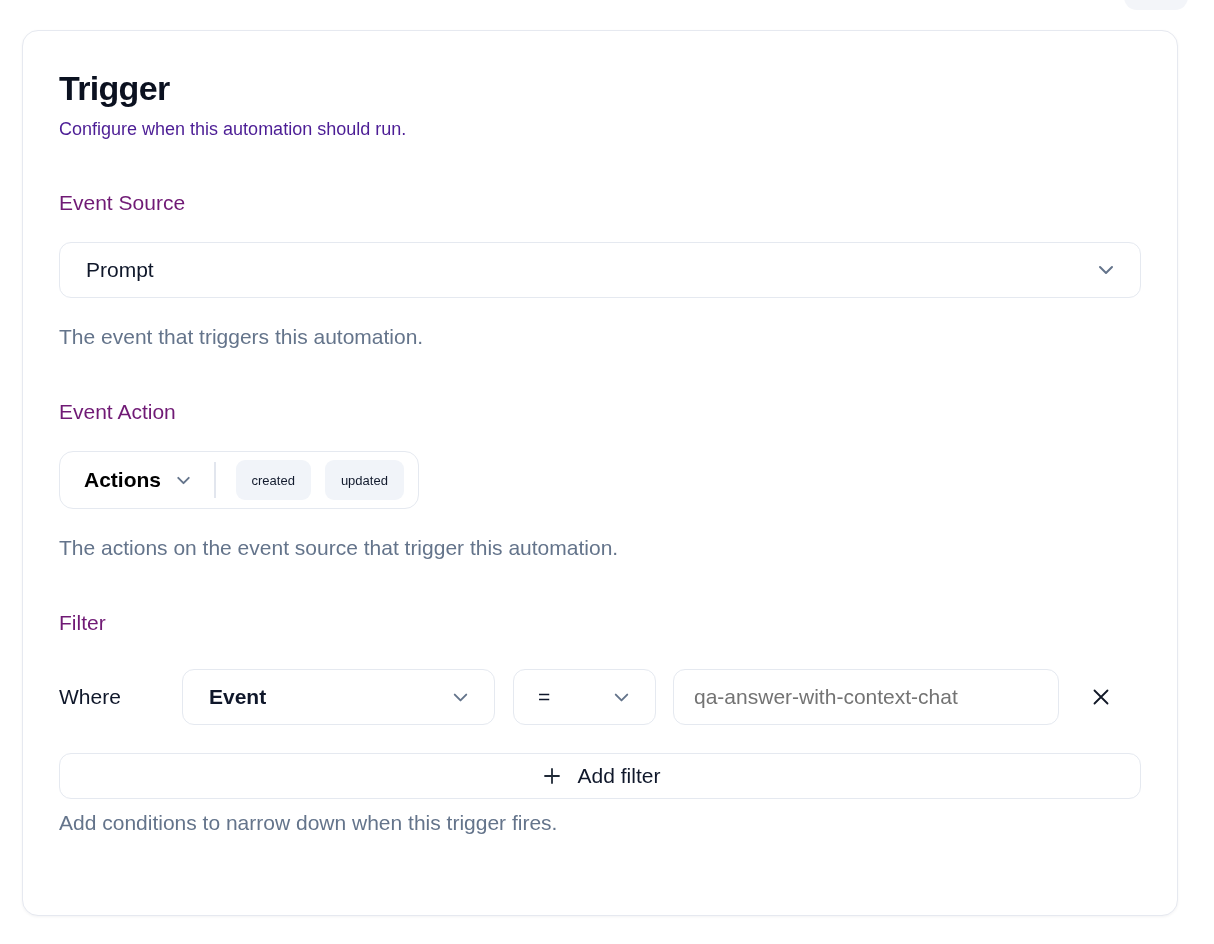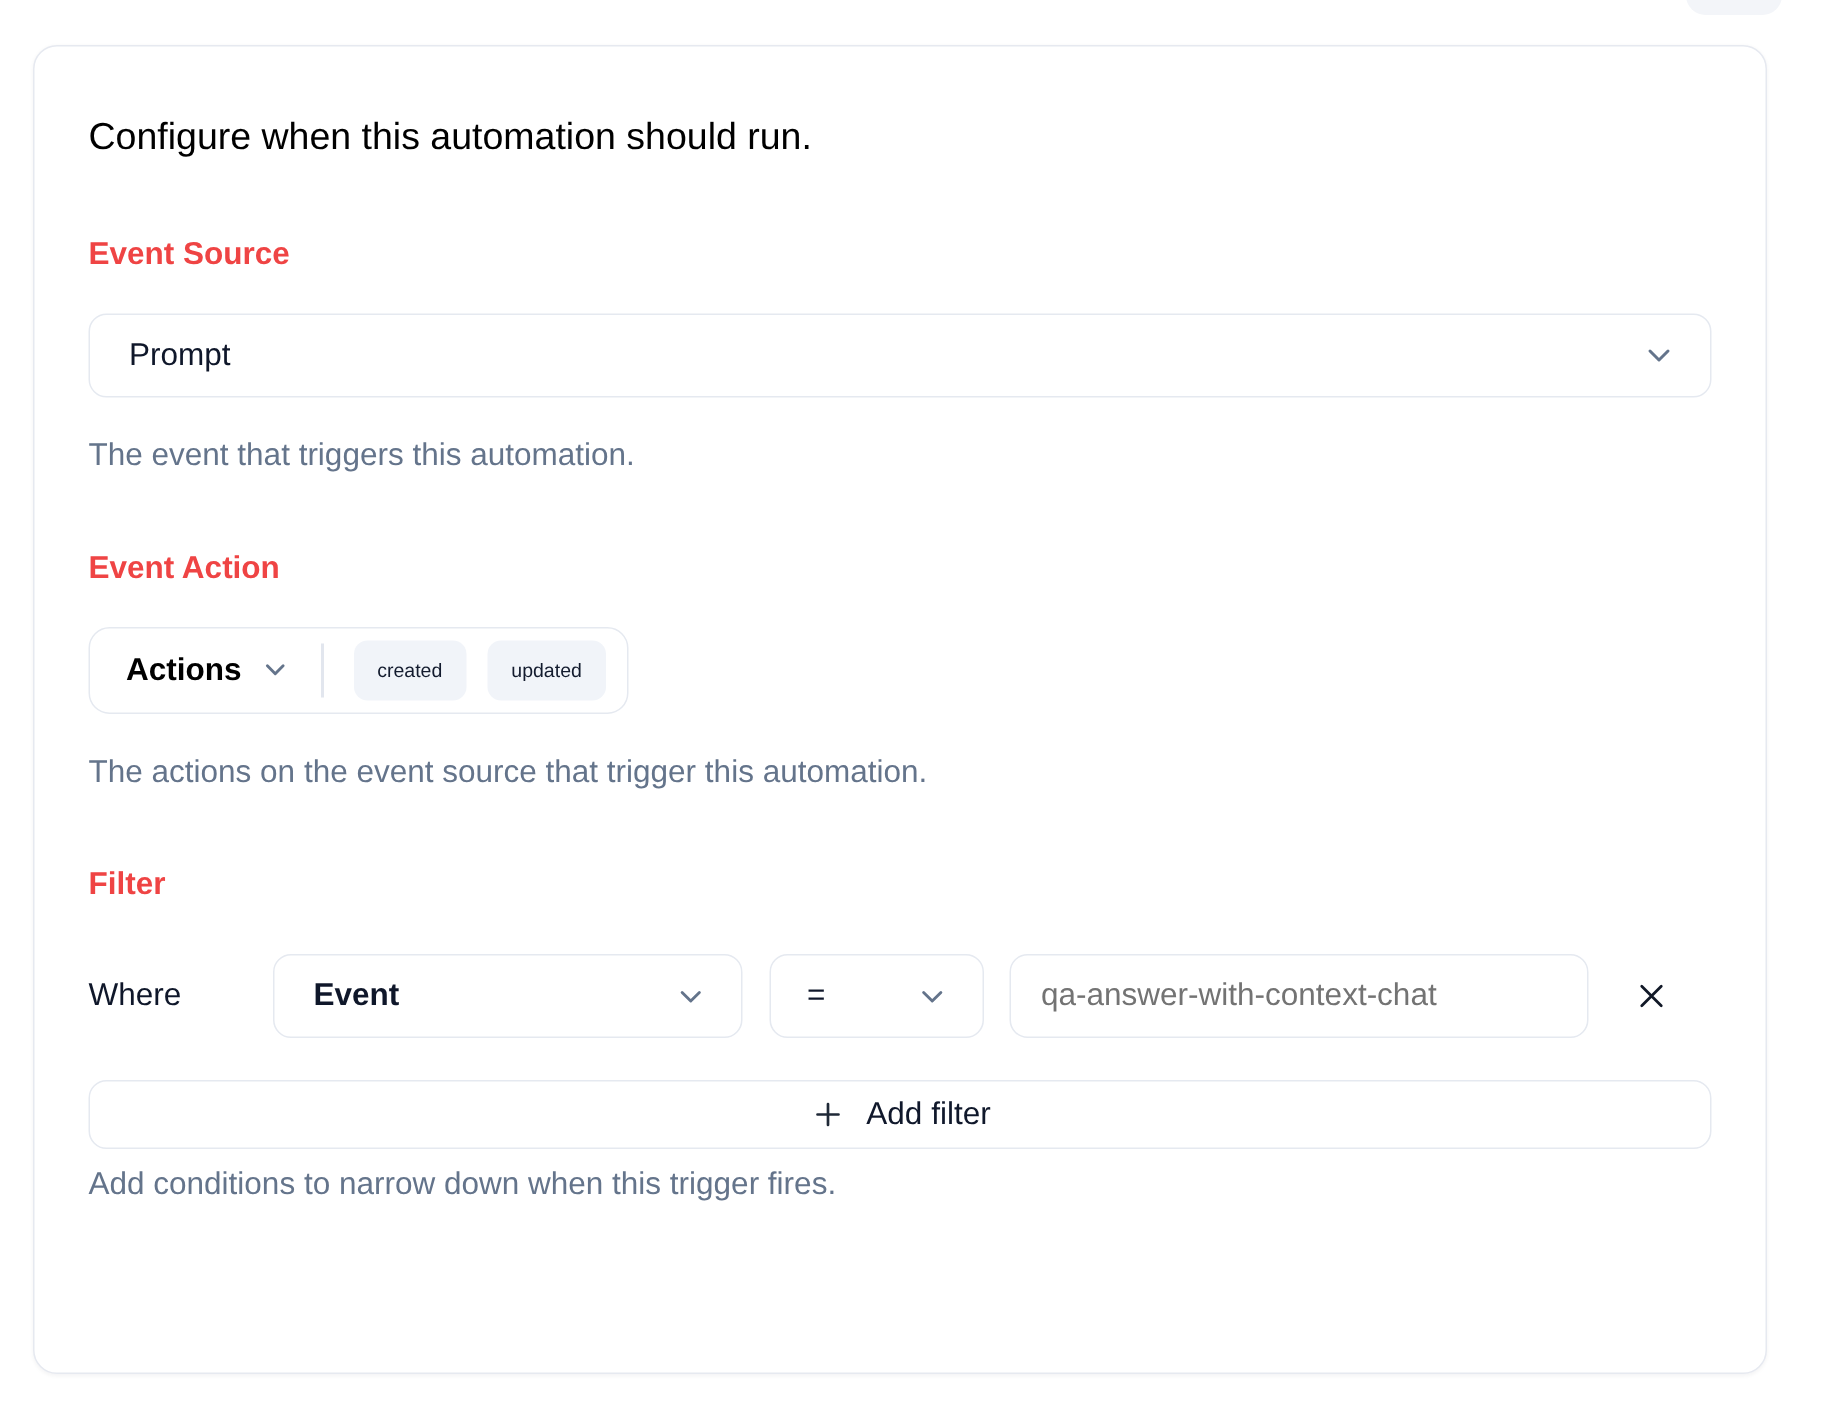--- a/index.html
+++ b/index.html
@@ -34,28 +34,28 @@
   }
   .page-title {
     font-size: 34px;
     font-weight: 700;
     letter-spacing: -0.02em;
     color: #0b1120;
     line-height: 1.25;
   }
   .page-subtitle {
     margin-top: 8px;
-    font-size: 25px;
-    color: #000000;
+    font-size: 18px;
+    color: #4c1d95;
     line-height: 1.3;
   }
   .field-label {
     font-size: 21px;
-    font-weight: 700;
-    color: #ef4444;
+    font-weight: 400;
+    color: #701a75;
   }
   .mt-section { margin-top: 50px; }
   .mt-control { margin-top: 27px; }
   .mt-help { margin-top: 25px; }
   .help-text {
     font-size: 21px;
     color: #64748b;
     line-height: 1.3;
   }
   .select {
@@ -168,20 +168,21 @@
   }
   .filter-help { margin-top: 10px; }
 </style>
 </head>
 <body>
 
 <div class="peek"></div>
 
 <div class="card">
 
+  <h1 class="page-title">Trigger</h1>
   <p class="page-subtitle">Configure when this automation should run.</p>
 
   <div>
     <div class="field-label mt-section">Event Source</div>
     <div class="select select-full mt-control">
       <span>Prompt</span>
       <span class="chev">
         <svg width="24" height="24" viewBox="0 0 24 24" fill="none" stroke="#64748b" stroke-width="2" stroke-linecap="round" stroke-linejoin="round">
             <path d="M6 9l6 6 6-6"></path>
           </svg>

